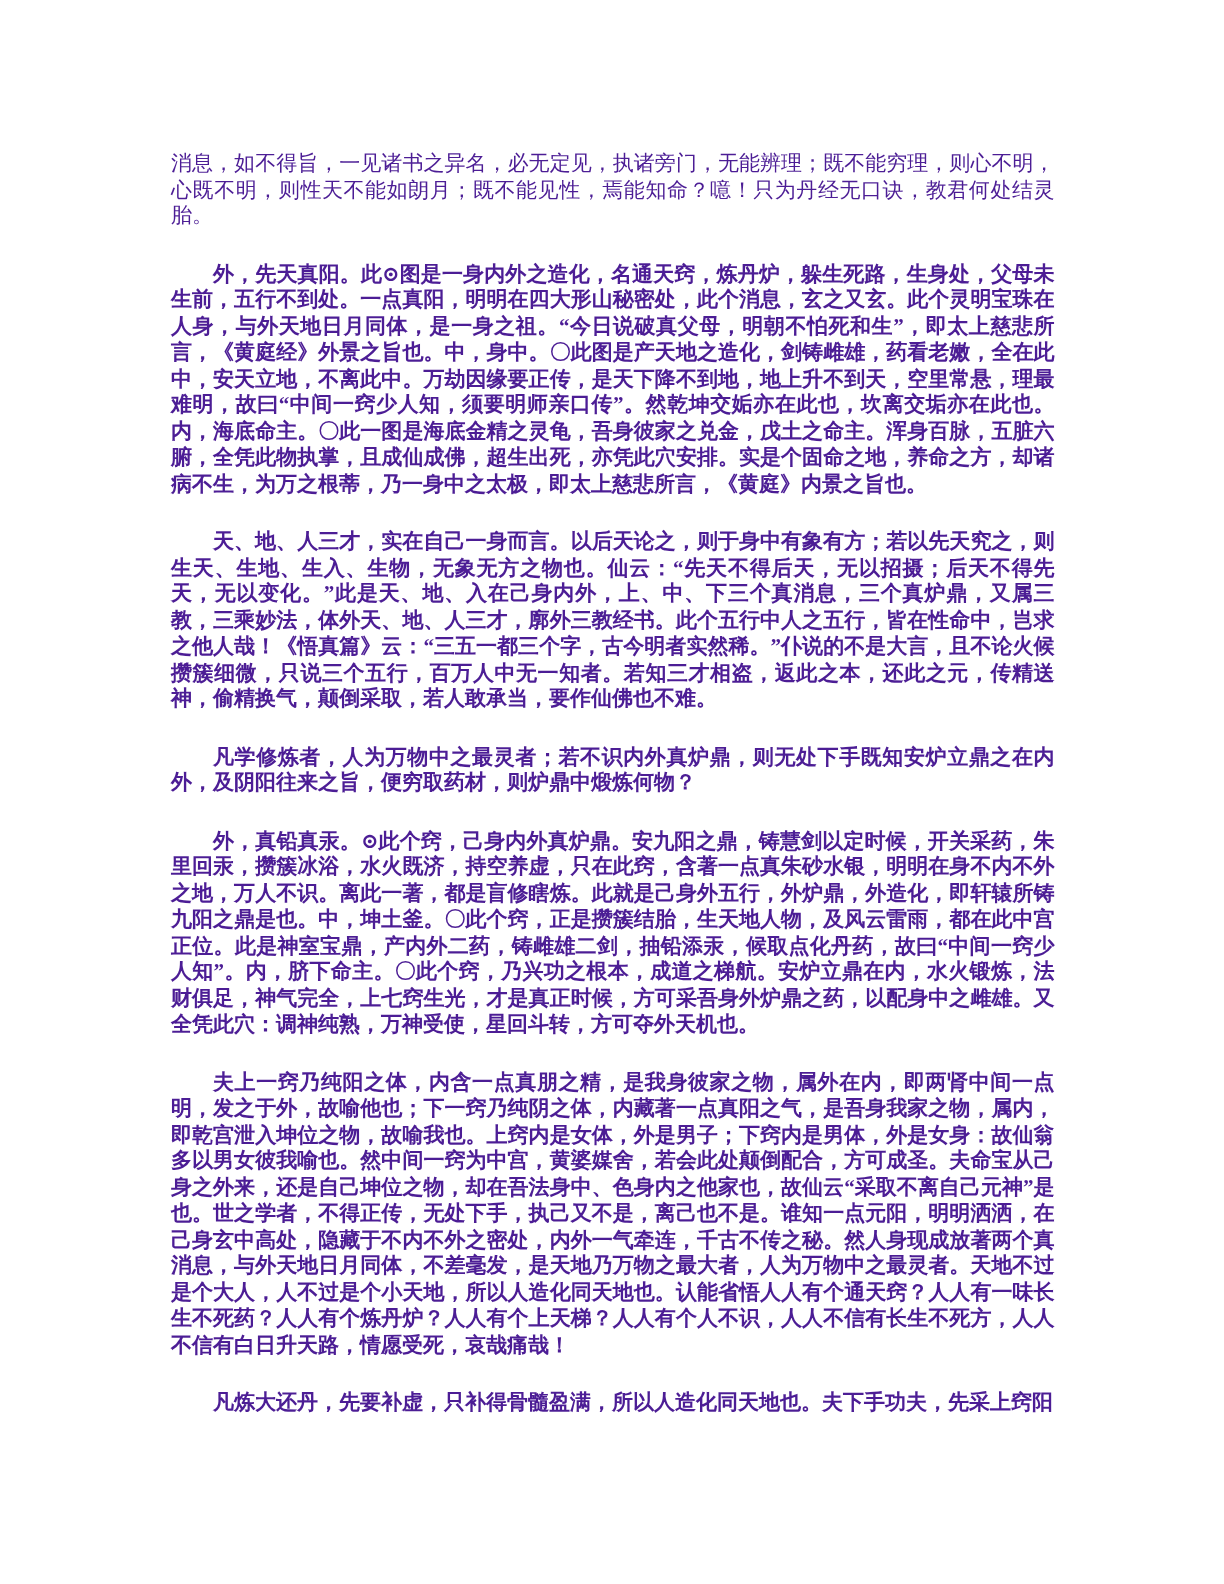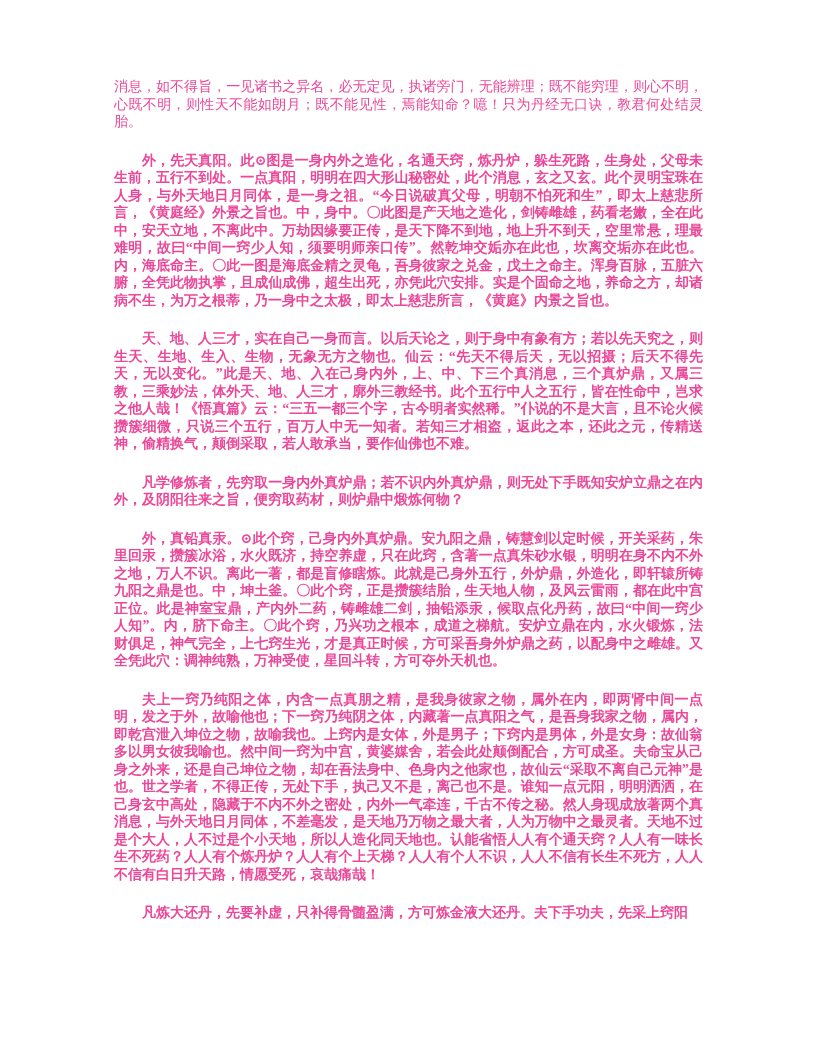--- a/index.html
+++ b/index.html
@@ -9,26 +9,26 @@
   body {
     width: 816px;
     height: 1056px;
     background: #ffffff;
     overflow: hidden;
     position: relative;
   }
   .page {
     position: absolute;
     left: 114px;
-    top: 78px;
+    top: 101px;
     width: 589px;
     font-family: "Liberation Serif", "DejaVu Serif", serif;
     font-size: 14px;
     line-height: 17.5px;
-    color: #ec4899;
+    color: #4c1d95;
     text-align: justify;
     letter-spacing: 0;
   }
   .para {
     margin: 0 0 21px 0;
     word-break: break-all;
   }
   .para.indent {
     text-indent: 2em;
     font-weight: bold;
@@ -37,17 +37,17 @@
     margin-bottom: 0;
   }
 </style>
 </head>
 <body>
 
 <div class="page">
   <p class="para">消息，如不得旨，一见诸书之异名，必无定见，执诸旁门，无能辨理；既不能穷理，则心不明，心既不明，则性天不能如朗月；既不能见性，焉能知命？噫！只为丹经无口诀，教君何处结灵胎。</p>
   <p class="para indent">外，先天真阳。此⊙图是一身内外之造化，名通天窍，炼丹炉，躲生死路，生身处，父母未生前，五行不到处。一点真阳，明明在四大形山秘密处，此个消息，玄之又玄。此个灵明宝珠在人身，与外天地日月同体，是一身之祖。“今日说破真父母，明朝不怕死和生”，即太上慈悲所言，《黄庭经》外景之旨也。中，身中。〇此图是产天地之造化，剑铸雌雄，药看老嫩，全在此中，安天立地，不离此中。万劫因缘要正传，是天下降不到地，地上升不到天，空里常悬，理最难明，故曰“中间一窍少人知，须要明师亲口传”。然乾坤交姤亦在此也，坎离交垢亦在此也。内，海底命主。〇此一图是海底金精之灵龟，吾身彼家之兑金，戊土之命主。浑身百脉，五脏六腑，全凭此物执掌，且成仙成佛，超生出死，亦凭此穴安排。实是个固命之地，养命之方，却诸病不生，为万之根蒂，乃一身中之太极，即太上慈悲所言，《黄庭》内景之旨也。</p>
   <p class="para indent">天、地、人三才，实在自己一身而言。以后天论之，则于身中有象有方；若以先天究之，则生天、生地、生入、生物，无象无方之物也。仙云：“先天不得后天，无以招摄；后天不得先天，无以变化。”此是天、地、入在己身内外，上、中、下三个真消息，三个真炉鼎，又属三教，三乘妙法，体外天、地、人三才，廓外三教经书。此个五行中人之五行，皆在性命中，岂求之他人哉！《悟真篇》云：“三五一都三个字，古今明者实然稀。”仆说的不是大言，且不论火候攒簇细微，只说三个五行，百万人中无一知者。若知三才相盗，返此之本，还此之元，传精送神，偷精换气，颠倒采取，若人敢承当，要作仙佛也不难。</p>
-  <p class="para indent">凡学修炼者，先穷取一身内外真炉鼎；若不识内外真炉鼎，则无处下手既知安炉立鼎之在内外，及阴阳往来之旨，便穷取药材，则炉鼎中煅炼何物？</p>
+  <p class="para indent">凡学修炼者，人为万物中之最灵者；若不识内外真炉鼎，则无处下手既知安炉立鼎之在内外，及阴阳往来之旨，便穷取药材，则炉鼎中煅炼何物？</p>
   <p class="para indent">外，真铅真汞。⊙此个窍，己身内外真炉鼎。安九阳之鼎，铸慧剑以定时候，开关采药，朱里回汞，攒簇冰浴，水火既济，持空养虚，只在此窍，含著一点真朱砂水银，明明在身不内不外之地，万人不识。离此一著，都是盲修瞎炼。此就是己身外五行，外炉鼎，外造化，即轩辕所铸九阳之鼎是也。中，坤土釜。〇此个窍，正是攒簇结胎，生天地人物，及风云雷雨，都在此中宫正位。此是神室宝鼎，产内外二药，铸雌雄二剑，抽铅添汞，候取点化丹药，故曰“中间一窍少人知”。内，脐下命主。〇此个窍，乃兴功之根本，成道之梯航。安炉立鼎在内，水火锻炼，法财俱足，神气完全，上七窍生光，才是真正时候，方可采吾身外炉鼎之药，以配身中之雌雄。又全凭此穴：调神纯熟，万神受使，星回斗转，方可夺外天机也。</p>
   <p class="para indent">夫上一窍乃纯阳之体，内含一点真朋之精，是我身彼家之物，属外在内，即两肾中间一点明，发之于外，故喻他也；下一窍乃纯阴之体，内藏著一点真阳之气，是吾身我家之物，属内，即乾宫泄入坤位之物，故喻我也。上窍内是女体，外是男子；下窍内是男体，外是女身：故仙翁多以男女彼我喻也。然中间一窍为中宫，黄婆媒舍，若会此处颠倒配合，方可成圣。夫命宝从己身之外来，还是自己坤位之物，却在吾法身中、色身内之他家也，故仙云“采取不离自己元神”是也。世之学者，不得正传，无处下手，执己又不是，离己也不是。谁知一点元阳，明明洒洒，在己身玄中高处，隐藏于不内不外之密处，内外一气牵连，千古不传之秘。然人身现成放著两个真消息，与外天地日月同体，不差毫发，是天地乃万物之最大者，人为万物中之最灵者。天地不过是个大人，人不过是个小天地，所以人造化同天地也。认能省悟人人有个通天窍？人人有一味长生不死药？人人有个炼丹炉？人人有个上天梯？人人有个人不识，人人不信有长生不死方，人人不信有白日升天路，情愿受死，哀哉痛哉！</p>
-  <p class="para indent">凡炼大还丹，先要补虚，只补得骨髓盈满，方可炼金液大还丹。夫下手功夫，先采上窍阳</p>
+  <p class="para indent">凡炼大还丹，先要补虚，只补得骨髓盈满，所以人造化同天地也。夫下手功夫，先采上窍阳</p>
 </div>
 
 </body></html>

